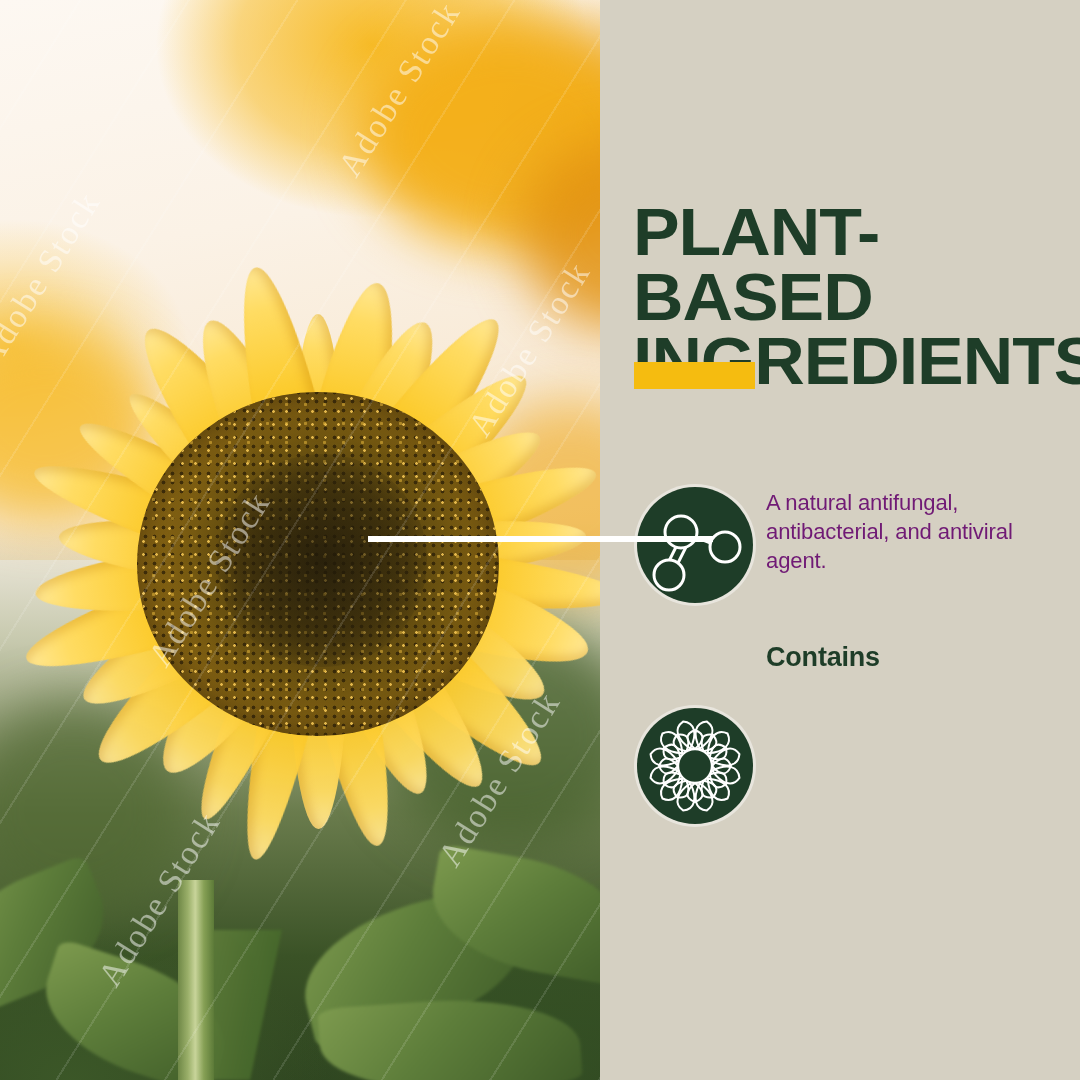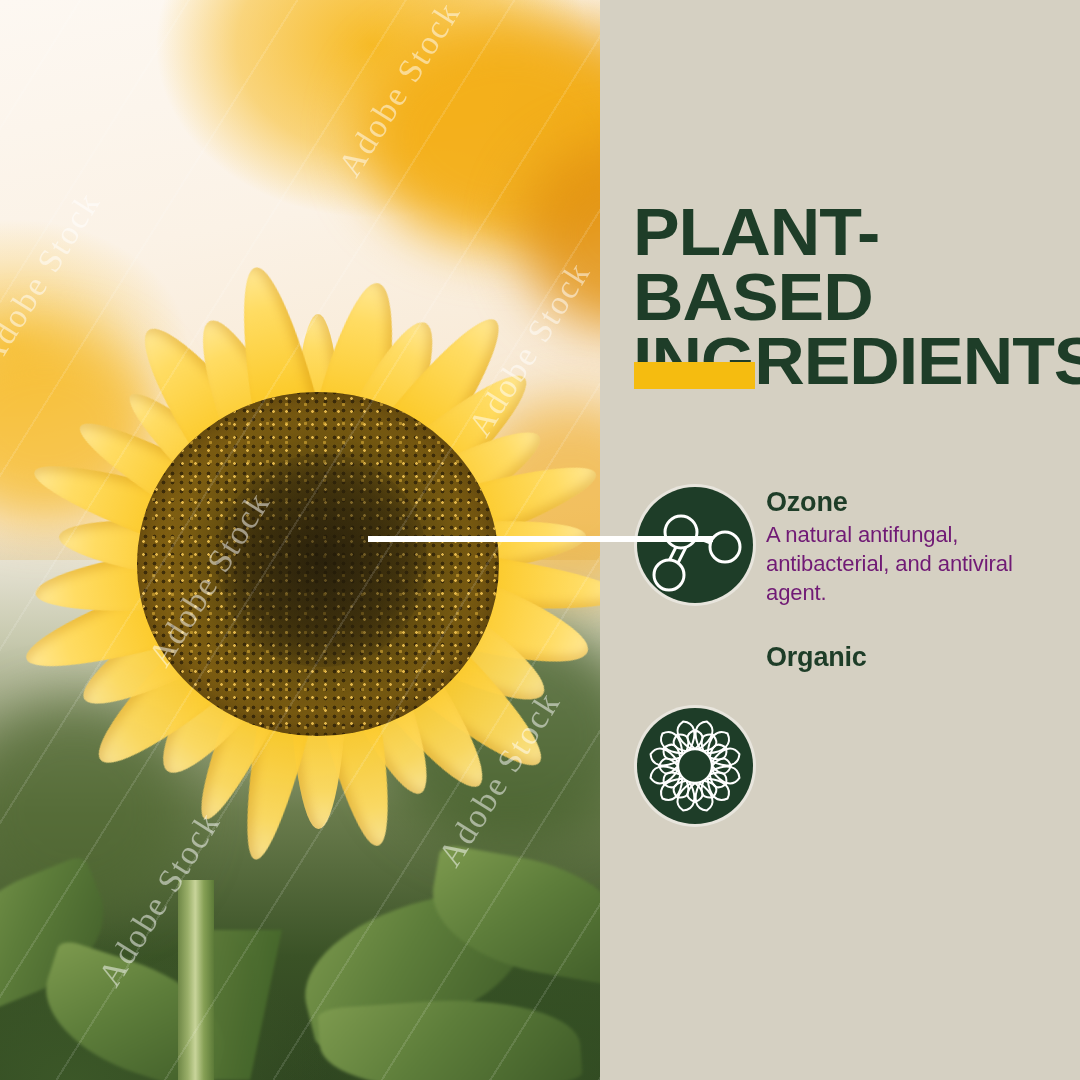--- a/index.html
+++ b/index.html
@@ -307,21 +307,20 @@
         <svg width="116" height="116" viewBox="0 0 116 116" aria-hidden="true">
           <line x1="48" y1="46" x2="84" y2="60" stroke="#ffffff" stroke-width="3"></line>
           <line x1="42" y1="54" x2="28" y2="82" stroke="#ffffff" stroke-width="3"></line>
           <line x1="50" y1="58" x2="36" y2="86" stroke="#ffffff" stroke-width="3"></line>
           <circle cx="44" cy="45" r="16" fill="#1e3d28" stroke="#ffffff" stroke-width="3"></circle>
           <circle cx="88" cy="60" r="15" fill="#1e3d28" stroke="#ffffff" stroke-width="3"></circle>
           <circle cx="32" cy="88" r="15" fill="#1e3d28" stroke="#ffffff" stroke-width="3"></circle>
         </svg>
       </div>
       <div class="item-text t1">
-        <p class="it-title">Ozone</p>
         <p class="it-body">A natural antifungal, antibacterial, and antiviral agent.</p>
       </div>
     </div>
 
     <div class="item item-2">
       <div class="icon-circle ic-2">
         <svg width="116" height="116" viewBox="0 0 116 116" aria-hidden="true" id="sunflower-svg">
           <g stroke="#ffffff" stroke-width="2" fill="none" id="petal-outer">
               <path d="M 58 40 C 47 27.4, 47 16, 58 12 C 69 16, 69 27.4, 58 40 Z" transform="rotate(15 58 58)"></path>
               <path d="M 58 40 C 47 27.4, 47 16, 58 12 C 69 16, 69 27.4, 58 40 Z" transform="rotate(45 58 58)"></path>
@@ -348,20 +347,20 @@
               <path d="M 58 41 C 48 32.45, 48 26, 58 22 C 68 26, 68 32.45, 58 41 Z" transform="rotate(240 58 58)"></path>
               <path d="M 58 41 C 48 32.45, 48 26, 58 22 C 68 26, 68 32.45, 58 41 Z" transform="rotate(270 58 58)"></path>
               <path d="M 58 41 C 48 32.45, 48 26, 58 22 C 68 26, 68 32.45, 58 41 Z" transform="rotate(300 58 58)"></path>
               <path d="M 58 41 C 48 32.45, 48 26, 58 22 C 68 26, 68 32.45, 58 41 Z" transform="rotate(330 58 58)"></path>
             </g>
           <circle cx="58" cy="58" r="17" fill="#1e3d28" stroke="#ffffff" stroke-width="2.4"></circle>
         </svg>
       </div>
       <div class="item-text t2">
         <p class="it-title">
-          <span>Organic</span><br>
+          <span>Contains</span><br>
         </p>
       </div>
     </div>
   </div>
 
   <div class="connector"></div>
 </div>
 
 </body></html>

